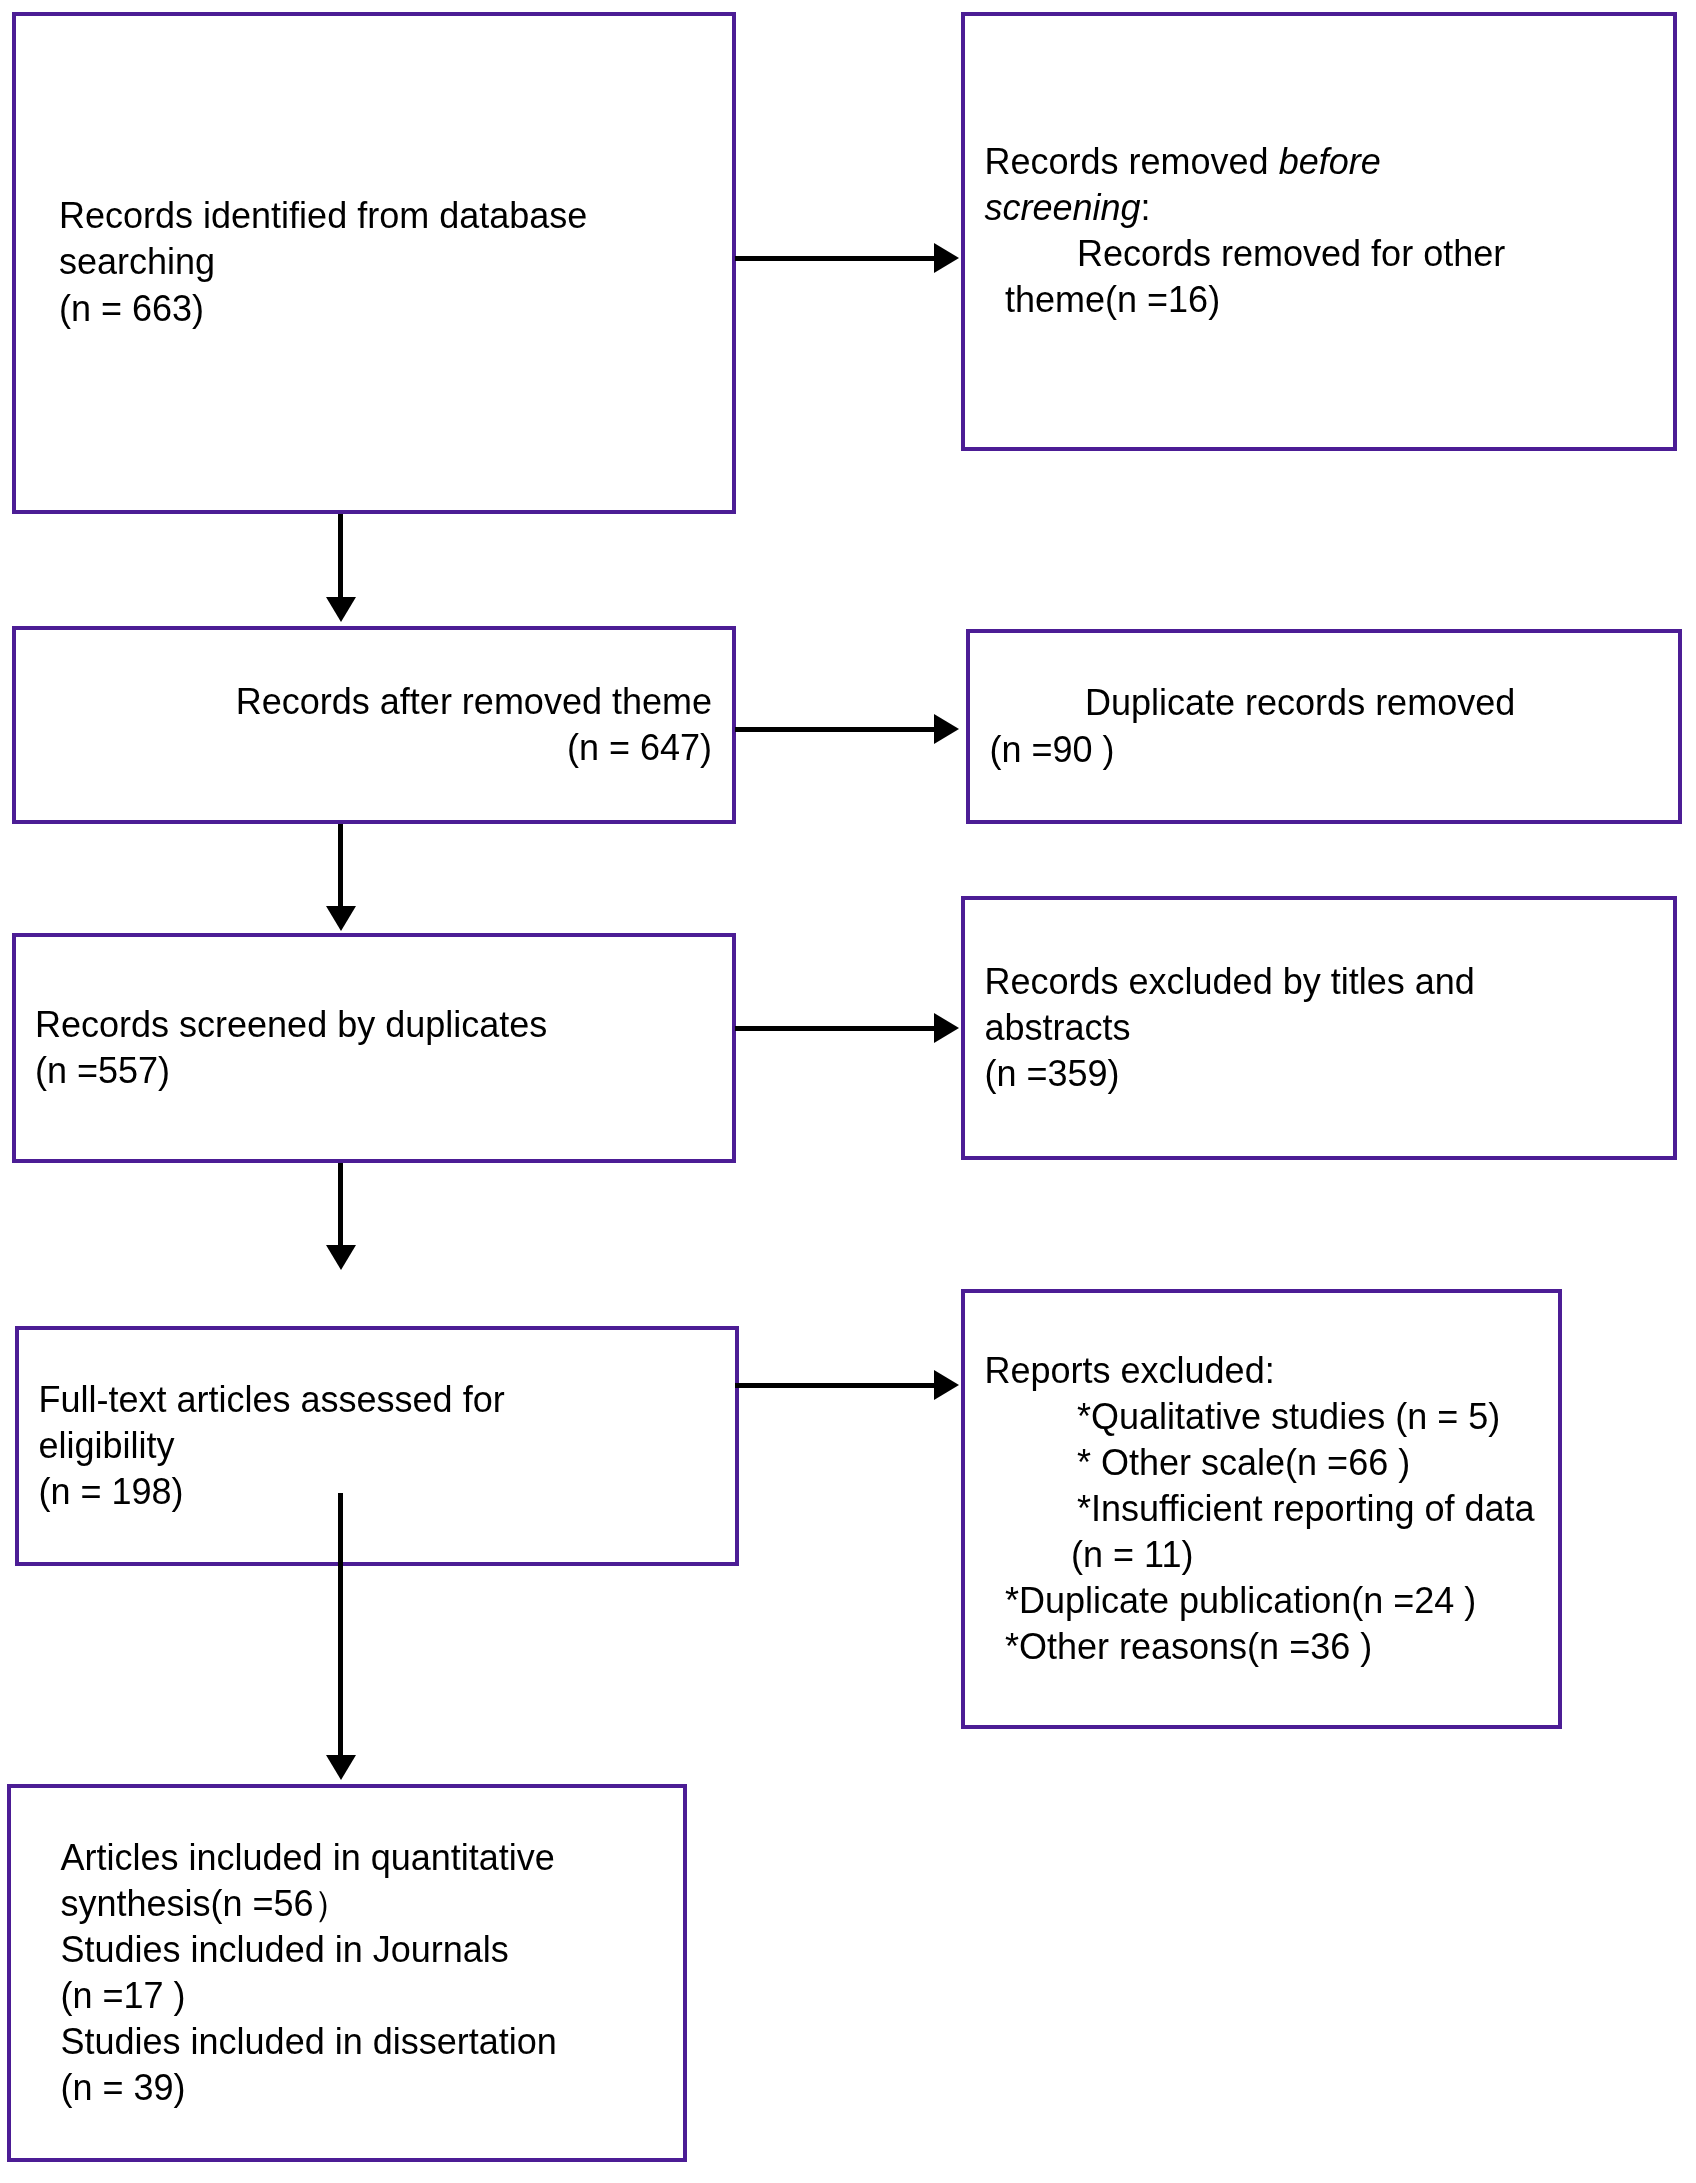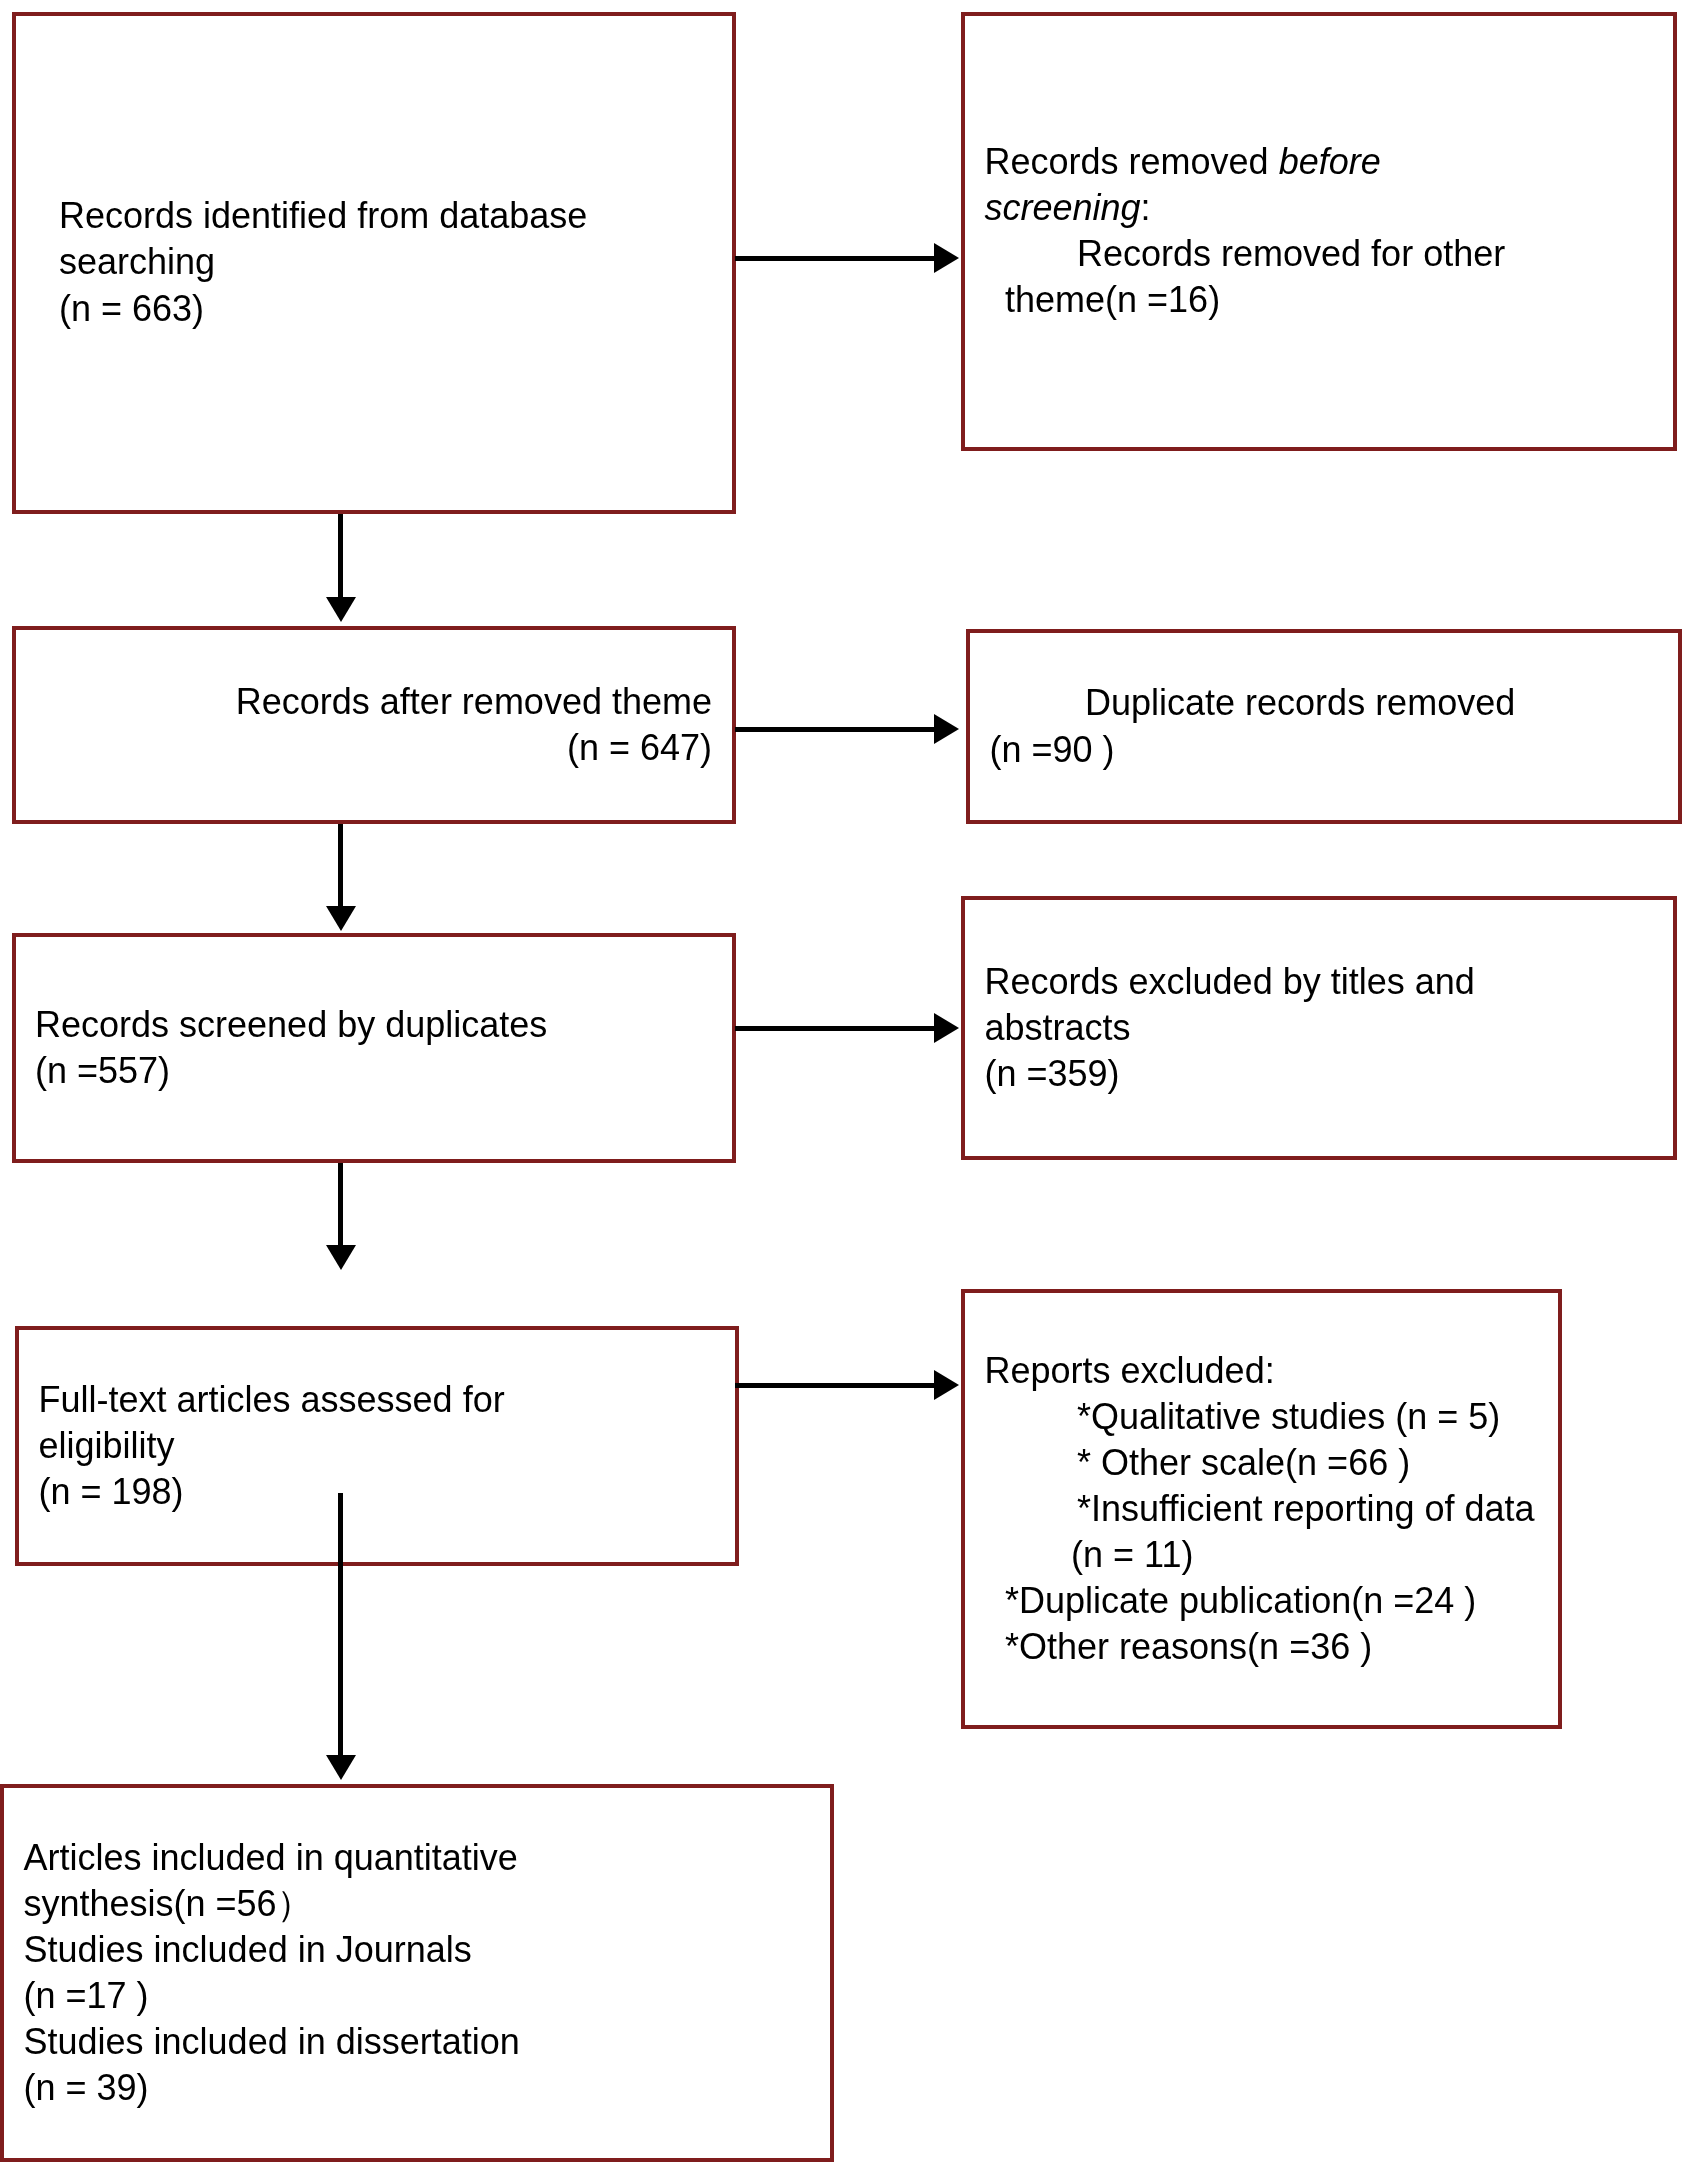--- a/index.html
+++ b/index.html
@@ -12,21 +12,21 @@
     position: relative;
     width: 1697px;
     height: 2183px;
     background: #ffffff;
     font-family: "Liberation Sans", sans-serif;
     overflow: hidden;
   }
   .flow-box {
     position: absolute;
     box-sizing: border-box;
-    border: 4px solid #7f1d1d;
+    border: 4px solid #4c1d95;
     background: #ffffff;
     display: flex;
     flex-direction: column;
     justify-content: center;
   }
   .box-text {
     color: #000000;
     font-size: 36px;
     line-height: 1.28;
     padding: 0 19.5px;
@@ -157,21 +157,21 @@
   <div class="conn">
     <div class="conn-line-h" style="left:735px; top:1383px; width:201px;"></div>
     <div class="arrowhead-right" style="left:934px; top:1370px;"></div>
   </div>
 
   <div class="conn">
     <div class="conn-line-v" style="left:338px; top:1493px; height:264px;"></div>
     <div class="arrowhead-down" style="left:326px; top:1755px;"></div>
   </div>
 
-  <div class="flow-box" style="left:0; top:1784px; width:834px; height:378px;">
+  <div class="flow-box" style="left:7px; top:1784px; width:680px; height:378px;padding-left:30px;">
     <div class="box-text">Articles included in quantitative</div>
     <div class="box-text">synthesis(n =56）</div>
     <div class="box-text">Studies included in Journals</div>
     <div class="box-text">(n =17 )</div>
     <div class="box-text">Studies included in dissertation</div>
     <div class="box-text">(n = 39)</div>
   </div>
 
 </div>
 

